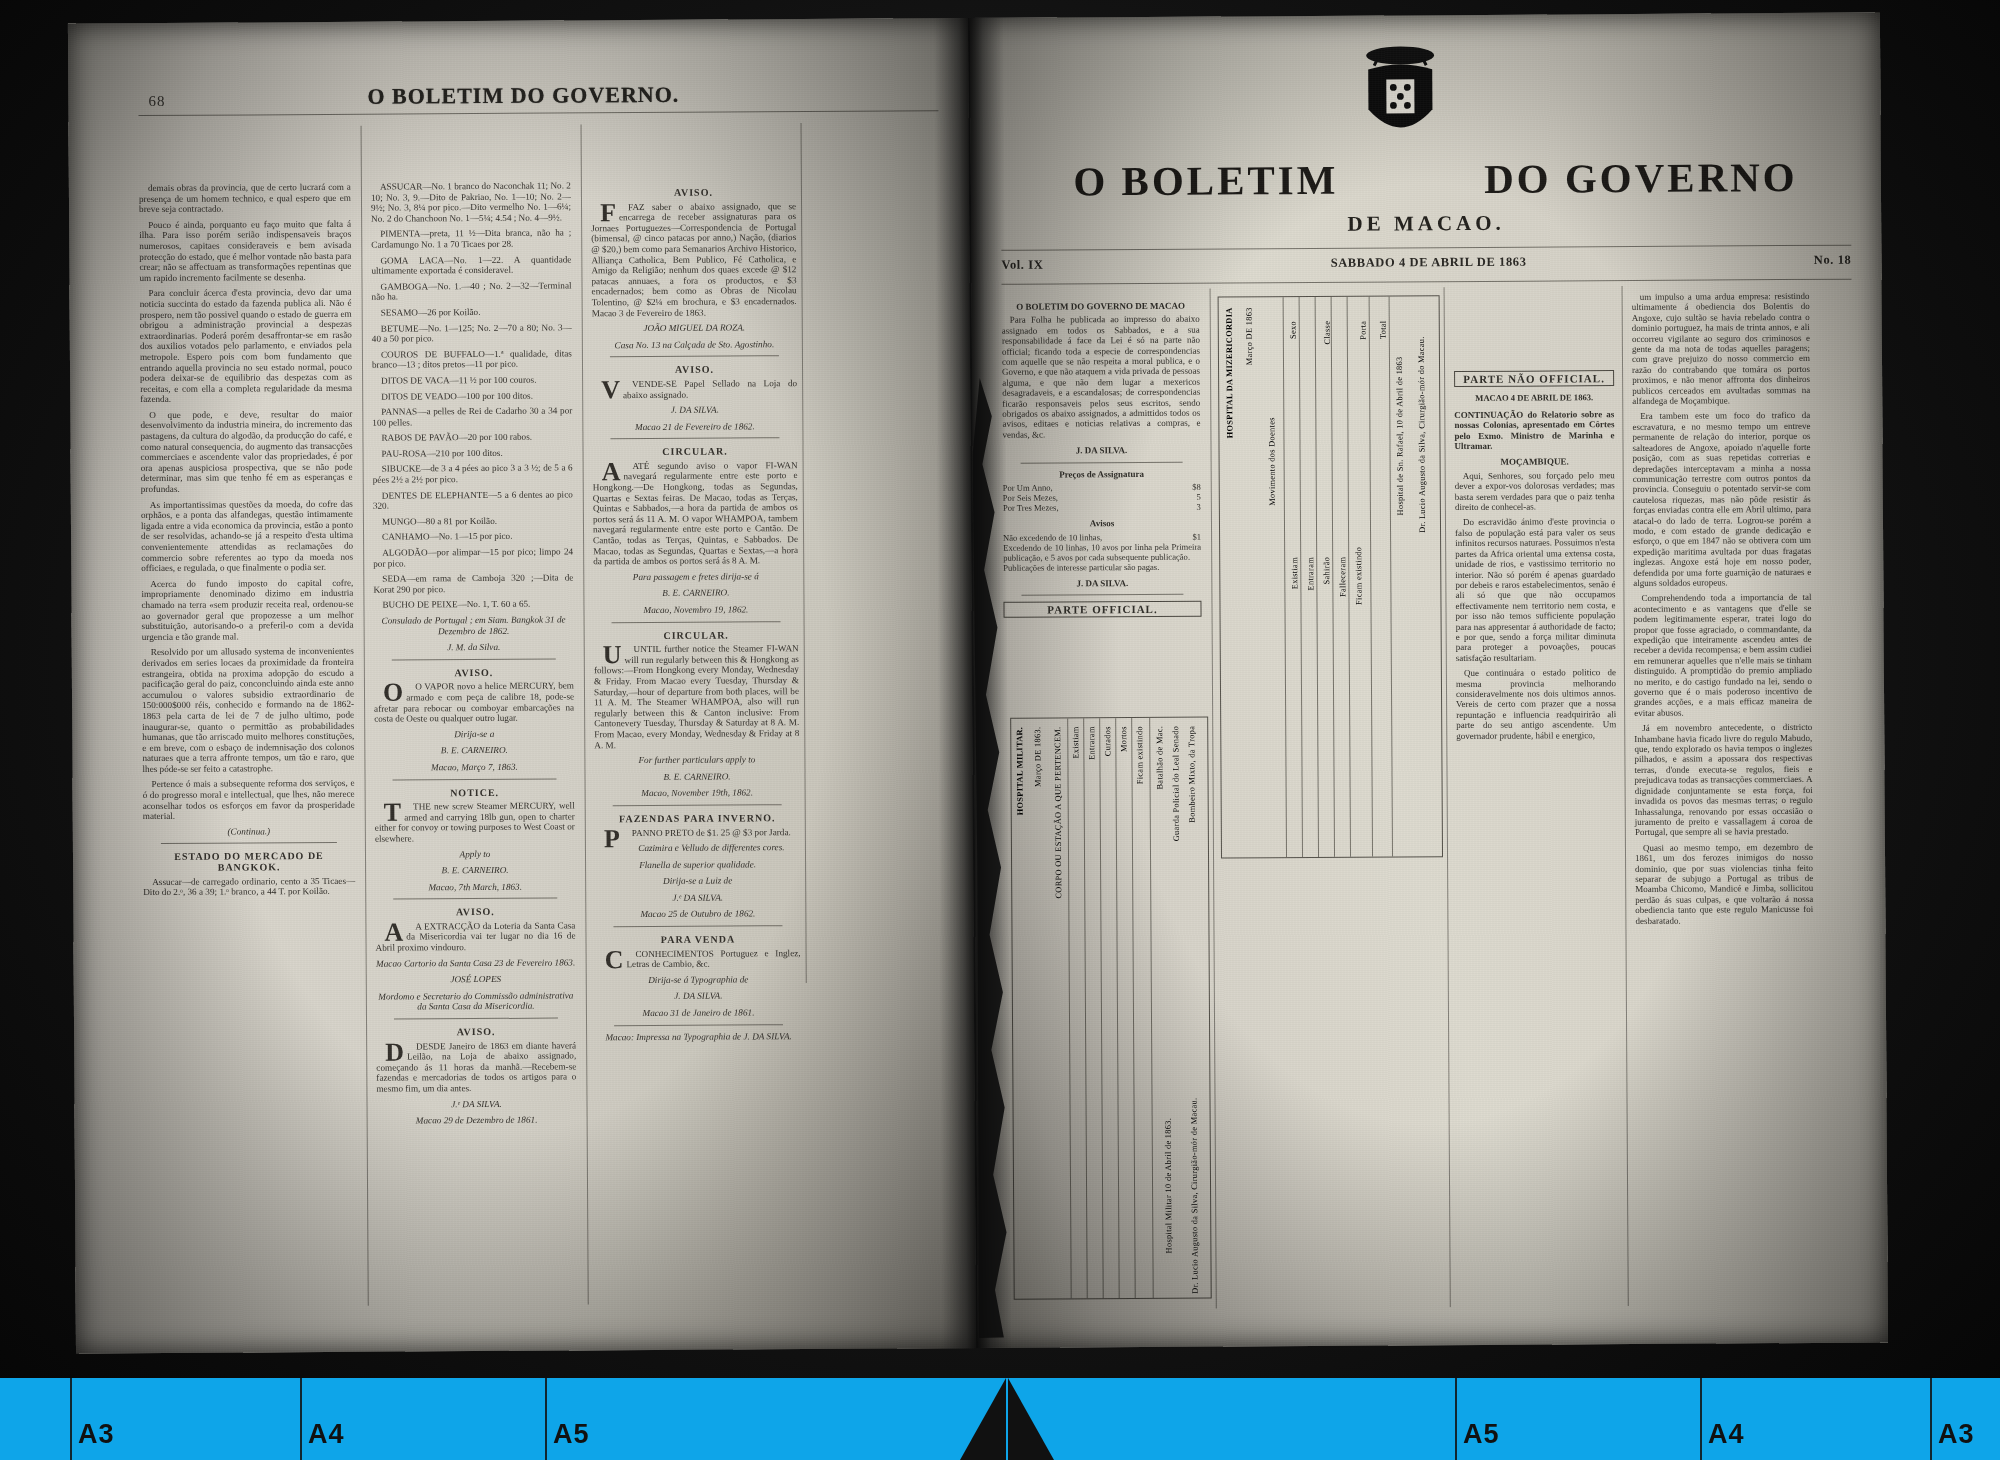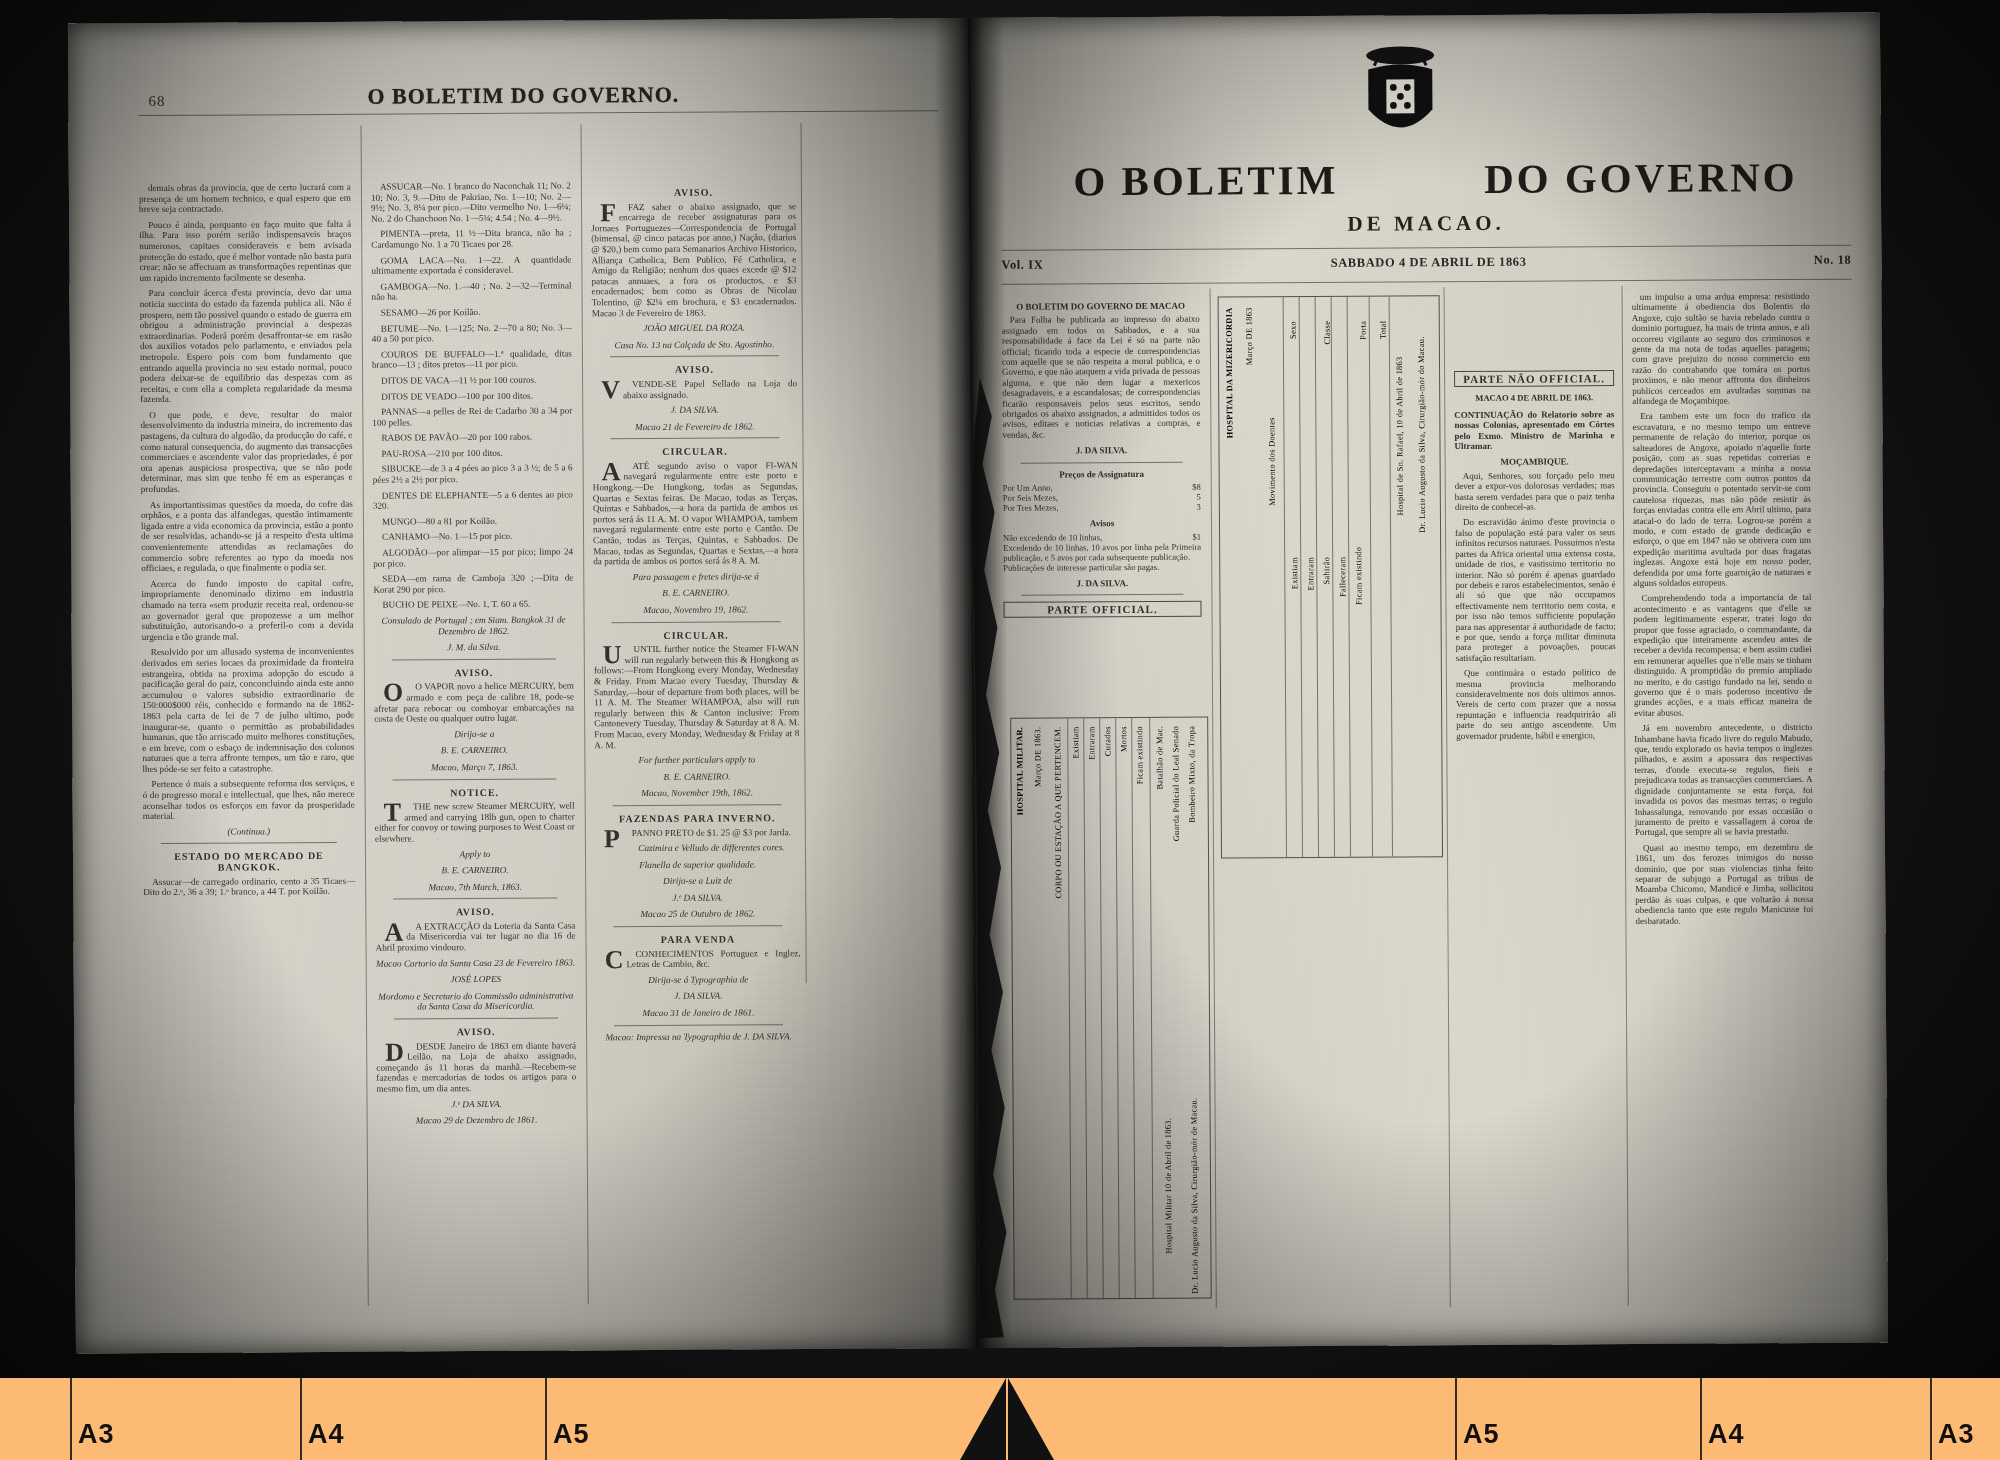--- a/index.html
+++ b/index.html
@@ -70,21 +70,21 @@
   .boxhd{border:1px solid #4a4740;padding:2px 0;text-align:center;font-weight:bold;
          font-size:11px;letter-spacing:1px;margin:6px 0;}
   .vt-label{writing-mode:vertical-rl;transform:rotate(180deg);font-size:8.4px;
             letter-spacing:.3px;white-space:nowrap;}
   .vgrid{position:absolute;top:0;bottom:0;width:1px;background:#54514a;opacity:.75;}
 
   .prices{font-size:8.6px;line-height:10px;}
   .prices .row{display:flex;justify-content:space-between;}
 
   
-  .targets{position:absolute;left:0;bottom:0;width:2000px;height:100px;background:#fdba74;
+  .targets{position:absolute;left:0;bottom:0;width:2000px;height:100px;background:#0ea5e9;
      clip-path:polygon(0 18px, 2000px 18px, 2000px 100px, 0 100px);}
   .tick{position:absolute;bottom:0;width:2px;height:82px;background:#111;opacity:.85;}
   .tlab{position:absolute;bottom:10px;font-family:"Liberation Sans",sans-serif;
      font-size:27px;font-weight:bold;color:#111;letter-spacing:1px;}
   .arrowL{position:absolute;bottom:0;left:960px;width:0;height:0;
      border-left:46px solid transparent;border-right:0 solid transparent;border-bottom:82px solid #111;}
   .arrowR{position:absolute;bottom:0;left:1008px;width:0;height:0;
      border-right:46px solid transparent;border-left:0 solid transparent;border-bottom:82px solid #111;}
 </style>
 </head>

